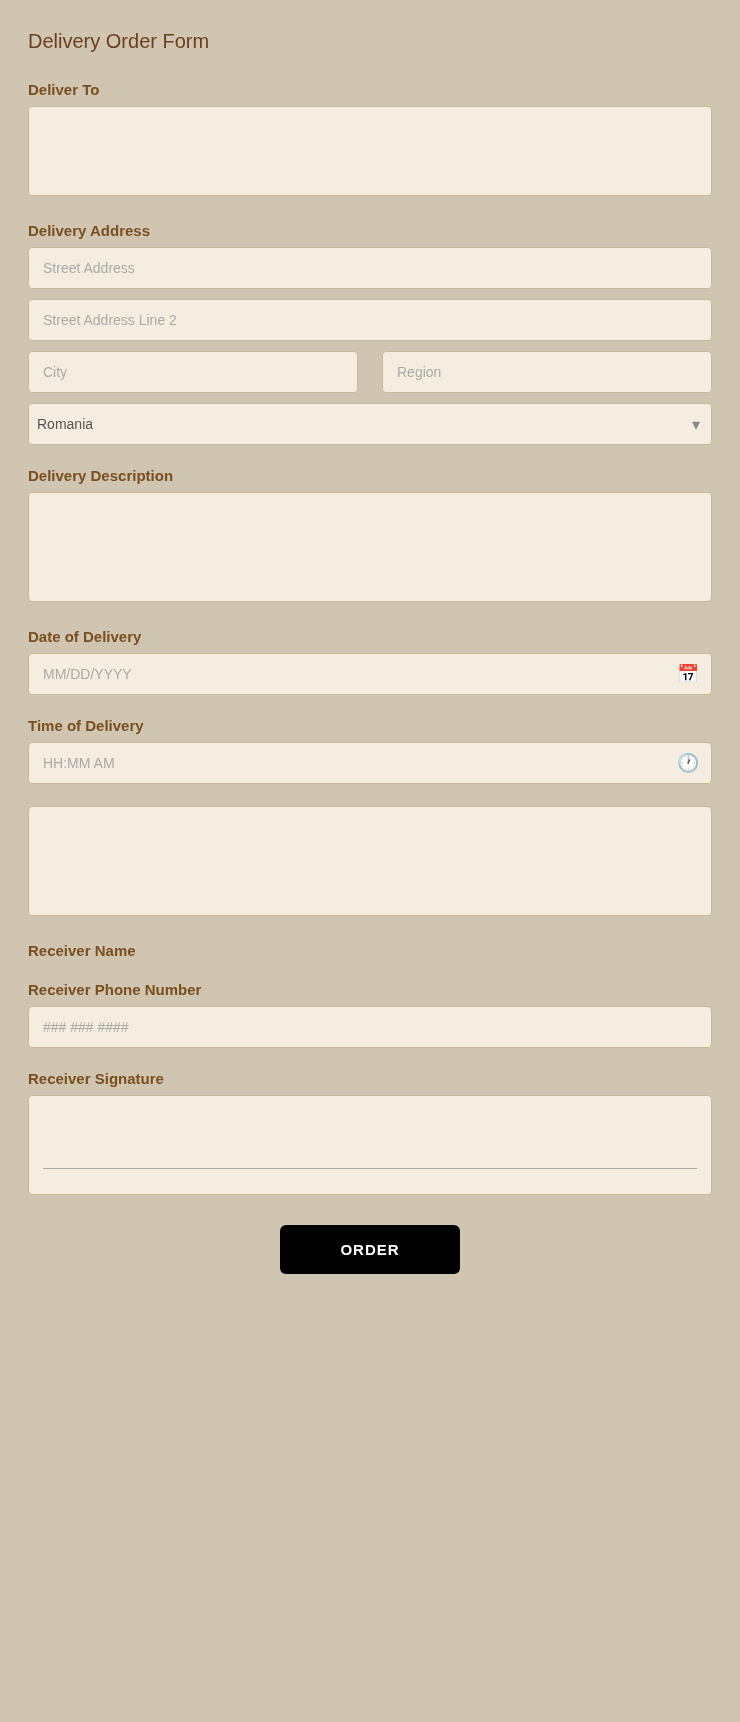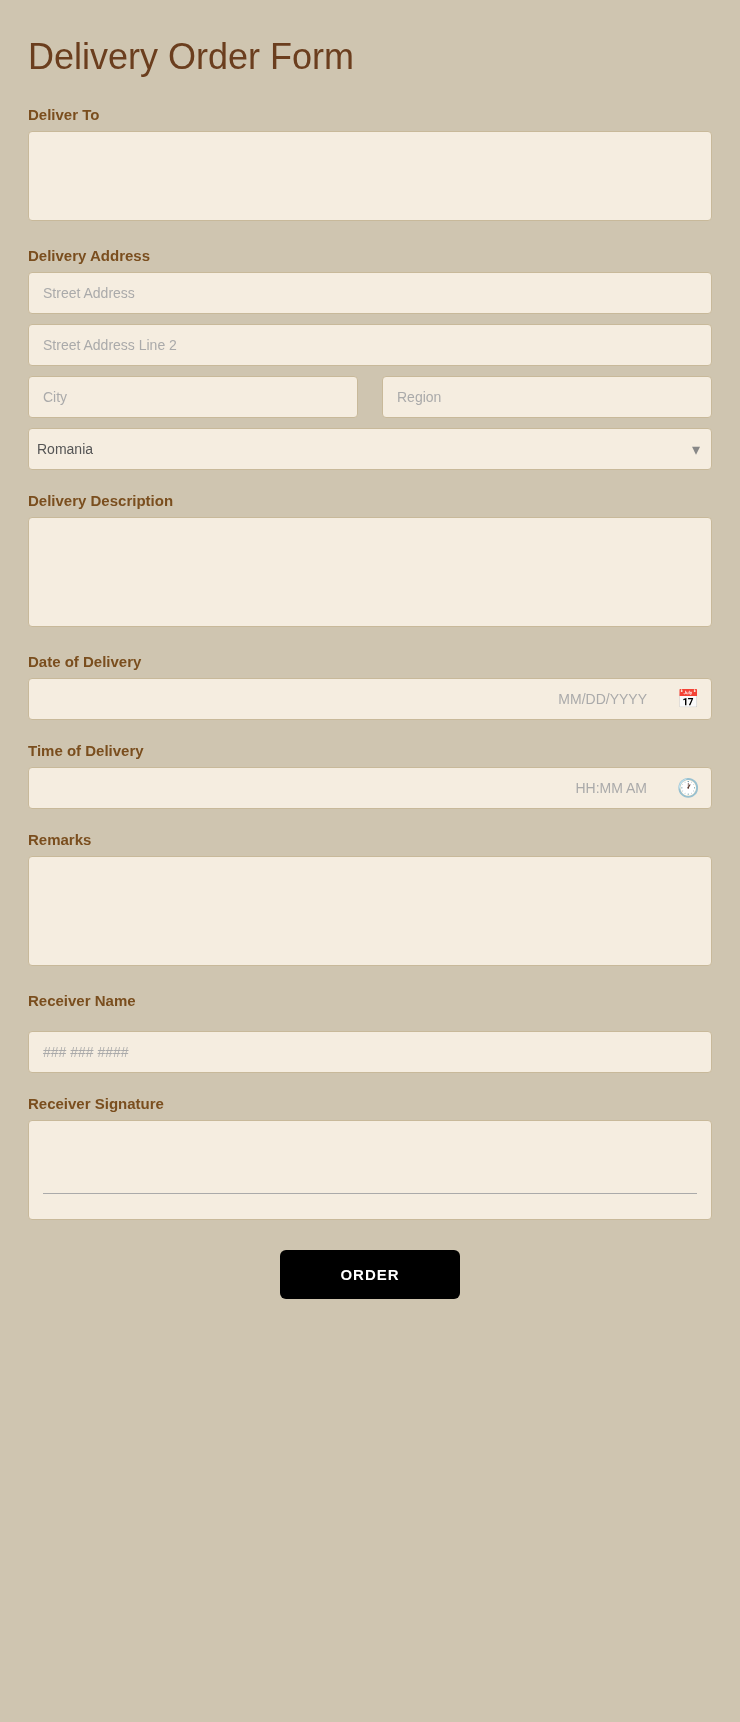--- a/index.html
+++ b/index.html
@@ -10,25 +10,24 @@
 
     body {
       background-color: #cfc5b0;
       font-family: Arial, sans-serif;
       width: 740px;
       min-height: 1722px;
       padding: 30px 28px 40px 28px;
     }
 
     .page-title {
-      font-size: 36px;
+      font-size: 20px;
       color: #6b3e1e;
       font-weight: normal;
       margin-bottom: 28px;
-      margin-top: 6px;
     }
 
     .section-label {
       font-size: 15px;
       color: #7a4e1e;
       font-weight: bold;
       margin-bottom: 8px;
     }
 
     .form-section {
@@ -119,22 +118,21 @@
     }
 
     .date-wrap,
     .time-wrap {
       position: relative;
     }
 
     .date-wrap input,
     .time-wrap input {
       width: 100%;
-      padding-right: 64px;
-      text-align: right;
+      padding-right: 44px;
     }
 
     .date-icon,
     .time-icon {
       position: absolute;
       right: 12px;
       top: 50%;
       transform: translateY(-50%);
       color: #888;
       font-size: 18px;
@@ -231,29 +229,29 @@
 
 <div class="form-section">
   <div class="section-label">Time of Delivery</div>
   <div class="time-wrap">
     <input class="form-field" type="text" placeholder="HH:MM AM" style="">
     <span class="time-icon">🕐</span>
   </div>
 </div>
 
 <div class="form-section">
-  <div class="section-label">Remarks</div>
   <textarea class="form-field tall" placeholder="" style=""></textarea>
 </div>
 
 <div class="form-section">
   <div class="section-label">Receiver Name</div>
 </div>
 
 <div class="form-section">
+  <div class="section-label">Receiver Phone Number</div>
   <input class="form-field" type="text" placeholder="### ### ####" style="">
 </div>
 
 <div class="form-section">
   <div class="section-label">Receiver Signature</div>
   <div class="signature-area">
     <div class="signature-line"></div>
   </div>
 </div>
 

